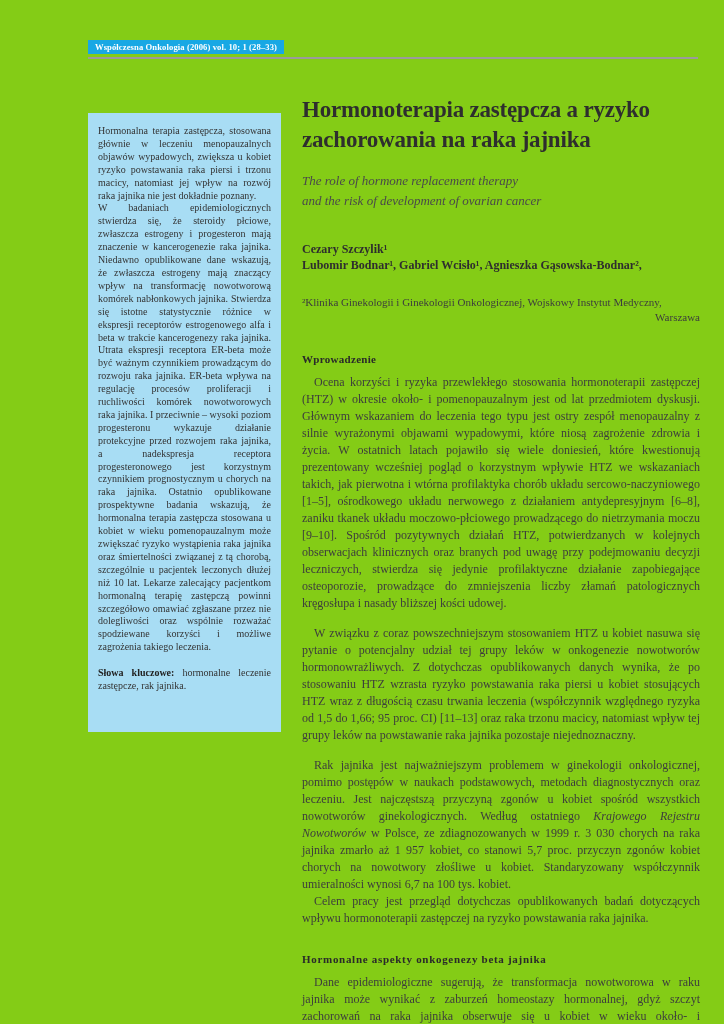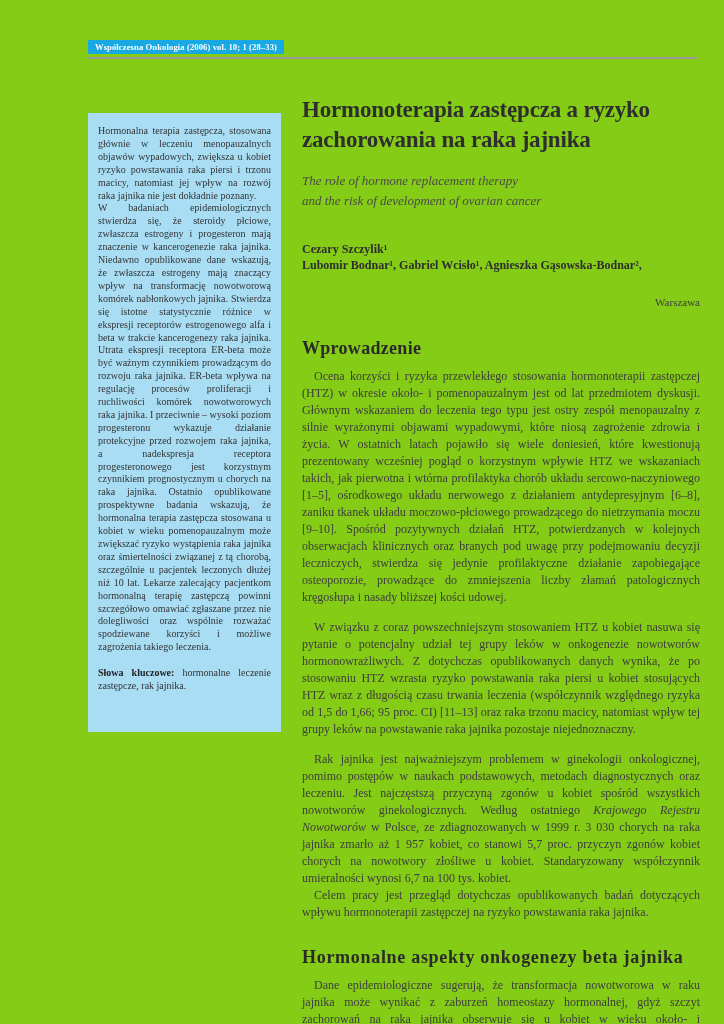--- a/index.html
+++ b/index.html
@@ -52,21 +52,21 @@
   .authors{
     margin-top:30px;
     font-size:12px;line-height:16px;font-weight:bold;color:#2e2e2e;
   }
   .affiliations{
     margin-top:22px;
     font-size:11px;line-height:15px;color:#3d3d3d;
   }
   .section-heading{
     margin-top:26px;
-    font-size:18px;font-weight:bold;color:#2a2a2a;letter-spacing:.7px;
+    font-size:11px;font-weight:bold;color:#2a2a2a;letter-spacing:.7px;
   }
   .section-heading.first{margin-top:28px;letter-spacing:.3px;}
   .body-p{
     margin:0;
     font-size:12px;line-height:17px;
     text-align:justify;
     text-indent:12px;
     color:#3d3d3d;
   }
   .body-p.spaced{margin-top:13px;}
@@ -102,20 +102,21 @@
       <div>The role of hormone replacement therapy</div>
       <div>and the risk of development of ovarian cancer</div>
     </div>
 
     <div class="authors">
       <div>Cezary Szczylik¹</div>
       <div>Lubomir Bodnar¹, Gabriel Wcisło¹, Agnieszka Gąsowska-Bodnar²,</div>
     </div>
 
     <div class="affiliations">
+      <div>²Klinika Ginekologii i Ginekologii Onkologicznej, Wojskowy Instytut Medyczny,</div>
       <div style="padding-left:3px;text-align:right;">Warszawa</div>
     </div>
 
     <div class="section-heading first">Wprowadzenie</div>
 
     <p class="body-p first-para">Ocena korzyści i ryzyka przewlekłego stosowania hormonoterapii zastępczej (HTZ) w okresie około- i pomenopauzalnym jest od lat przedmiotem dyskusji. Głównym wskazaniem do leczenia tego typu jest ostry zespół menopauzalny z silnie wyrażonymi objawami wypadowymi, które niosą zagrożenie zdrowia i życia. W ostatnich latach pojawiło się wiele doniesień, które kwestionują prezentowany wcześniej pogląd o korzystnym wpływie HTZ we wskazaniach takich, jak pierwotna i wtórna profilaktyka chorób układu sercowo-naczyniowego [1–5], ośrodkowego układu nerwowego z działaniem antydepresyjnym [6–8], zaniku tkanek układu moczowo-płciowego prowadzącego do nietrzymania moczu [9–10]. Spośród pozytywnych działań HTZ, potwierdzanych w kolejnych obserwacjach klinicznych oraz branych pod uwagę przy podejmowaniu decyzji leczniczych, stwierdza się jedynie profilaktyczne działanie zapobiegające osteoporozie, prowadzące do zmniejszenia liczby złamań patologicznych kręgosłupa i nasady bliższej kości udowej.</p>
 
     <p class="body-p spaced">W związku z coraz powszechniejszym stosowaniem HTZ u kobiet nasuwa się pytanie o potencjalny udział tej grupy leków w onkogenezie nowotworów hormonowrażliwych. Z dotychczas opublikowanych danych wynika, że po stosowaniu HTZ wzrasta ryzyko powstawania raka piersi u kobiet stosujących HTZ wraz z długością czasu trwania leczenia (współczynnik względnego ryzyka od 1,5 do 1,66; 95 proc. CI) [11–13] oraz raka trzonu macicy, natomiast wpływ tej grupy leków na powstawanie raka jajnika pozostaje niejednoznaczny.</p>
 
     <p class="body-p spaced"><span>Rak jajnika jest najważniejszym problemem w ginekologii onkologicznej, pomimo postępów w naukach podstawowych, metodach diagnostycznych oraz leczeniu. Jest najczęstszą przyczyną zgonów u kobiet spośród wszystkich nowotworów ginekologicznych. Według ostatniego </span><span class="italic-seg">Krajowego Rejestru Nowotworów</span><span> w Polsce, ze zdiagnozowanych w 1999 r. 3 030 chorych na raka jajnika zmarło aż 1 957 kobiet, co stanowi 5,7 proc. przyczyn zgonów kobiet chorych na nowotwory złośliwe u kobiet. Standaryzowany współczynnik umieralności wynosi 6,7 na 100 tys. kobiet.</span></p>

